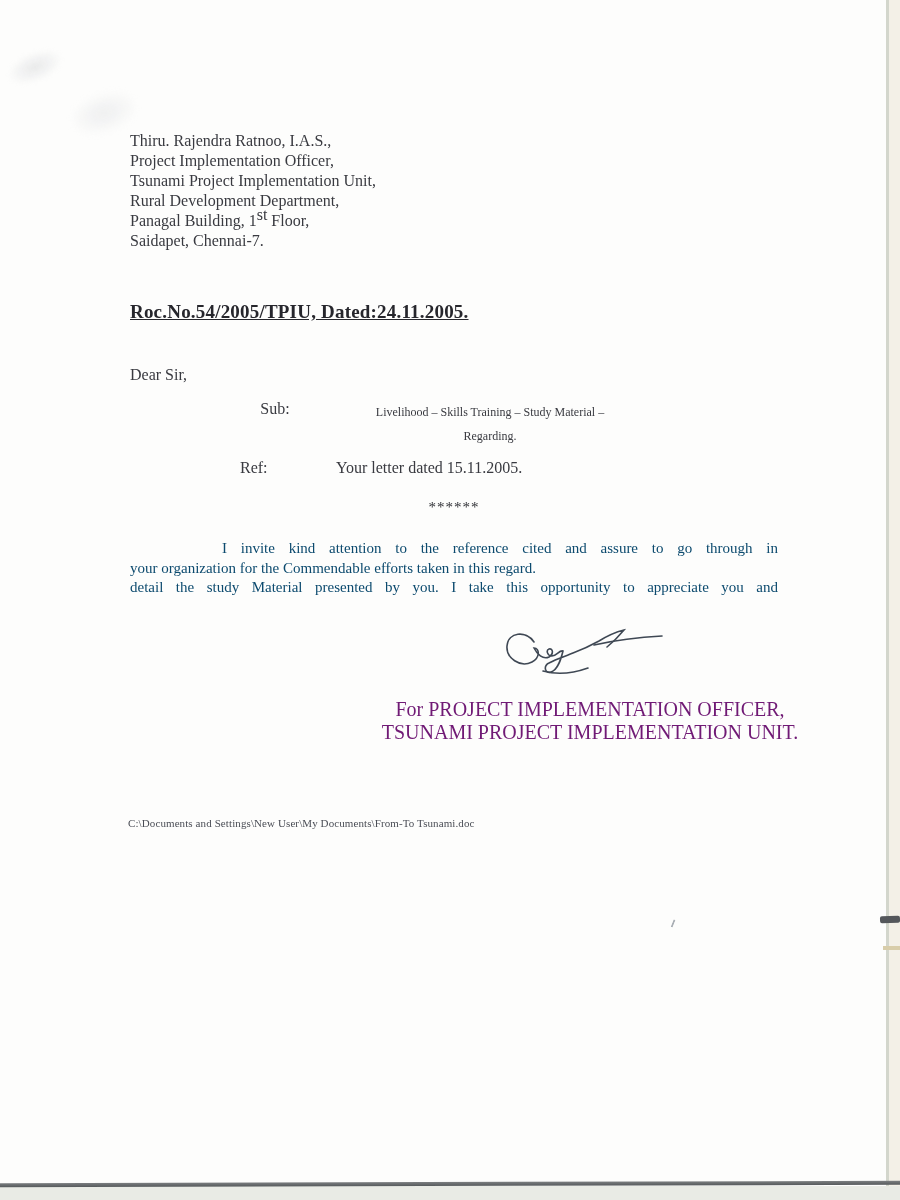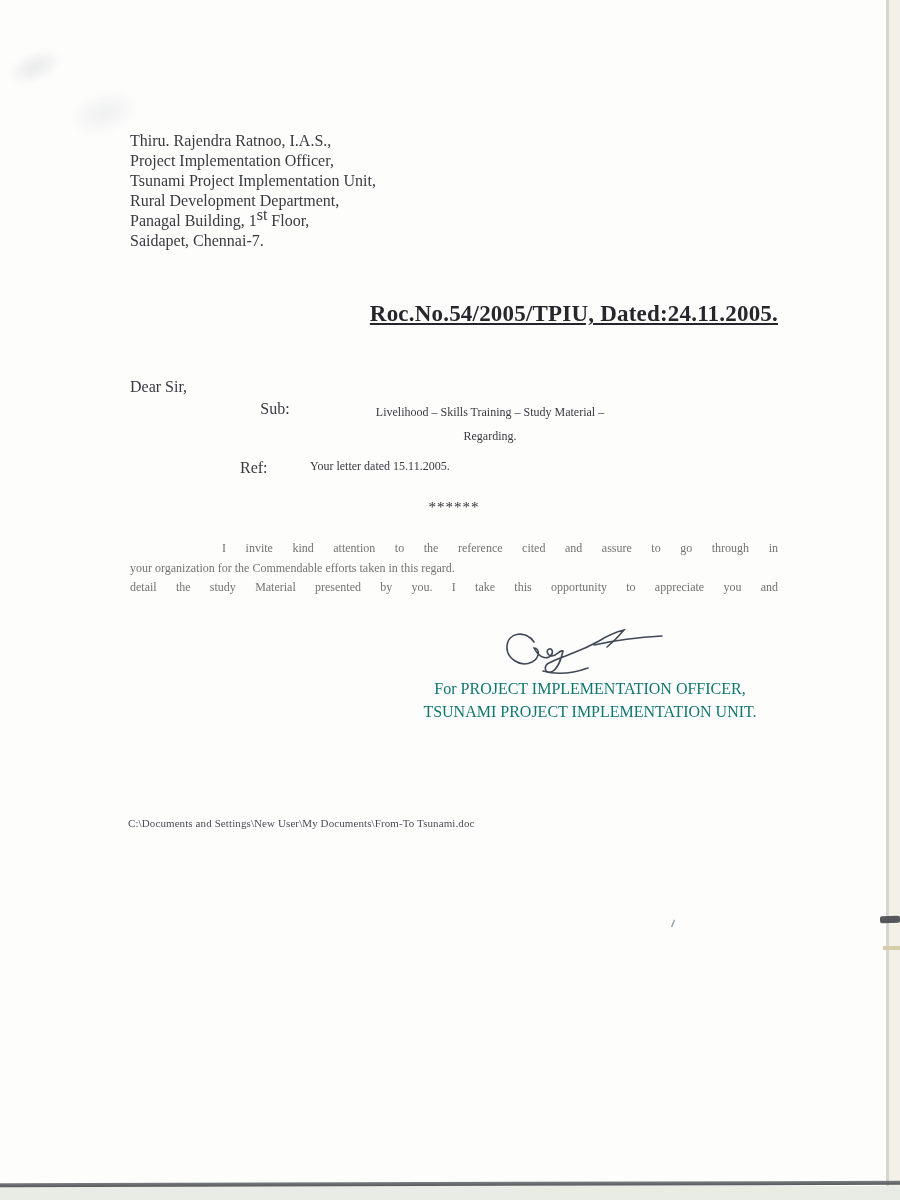--- a/index.html
+++ b/index.html
@@ -10,38 +10,38 @@
     overflow:hidden;
     font-family:"Liberation Serif","DejaVu Serif",serif;
     color:#393a40;
   }
   .abs{position:absolute;}
   .addr{font-size:16px;line-height:20px;white-space:nowrap;}
   .addr div{min-height:20px;}
   sup{font-size:16px;vertical-align:super;line-height:0;}
   .roc{
     left:130px;top:301px;width:648px;
-    text-align:right;font-weight:bold;font-size:23px;
+    text-align:left;font-weight:bold;font-size:19px;
     color:#26262c;text-decoration:underline;
     letter-spacing:0.2px;white-space:nowrap;
   }
-  .salutation{left:130px;top:378px;font-size:16px;}
+  .salutation{left:130px;top:366px;font-size:16px;}
   .sub-row{left:240px;top:400px;display:flex;text-align:center;}
   .sub-label{width:70px;font-size:16px;flex:none;}
   .sub-text{width:360px;font-size:12px;line-height:24px;}
   .ref-row{left:240px;top:459px;display:flex;}
-  .ref-text{font-size:12px;}
+  .ref-text{font-size:16px;margin-left:26px;}
   .separator{left:130px;top:499px;width:648px;text-align:center;
     font-size:15px;letter-spacing:1px;color:#2e2f34;}
-  .body-par{left:130px;top:539px;width:648px;font-size:12px;color:#737373;}
+  .body-par{left:130px;top:539px;width:648px;font-size:15px;color:#0c4a6e;}
   .body-line{line-height:19.5px;}
   .j{text-align:justify;text-align-last:justify;}
   .indent{padding-left:92px;}
-  .signoff{left:370px;top:677px;width:440px;text-align:center;
-    font-size:16px;line-height:23px;color:#0f766e;white-space:nowrap;}
+  .signoff{left:370px;top:698px;width:440px;text-align:center;
+    font-size:20px;line-height:23px;color:#701a75;white-space:nowrap;}
   .footer-path{left:128px;top:817px;font-size:11px;color:#4a4d55;
     letter-spacing:0.1px;}
   
   .edge-strip{left:889px;top:0;width:11px;height:1186px;background:#f3f0e7;}
   .edge-line{left:886px;top:0;width:3px;height:1186px;background:#d3d6cc;}
   .edge-dash{left:880px;top:916px;width:20px;height:7px;background:#54575b;
     border-radius:2px;transform:rotate(-2deg);}
   .edge-tan{left:883px;top:946px;width:17px;height:4px;background:#d8cdaa;}
   .bottom-band{left:0;top:1186px;width:900px;height:14px;background:#e9ebe5;}
   .bottom-line{left:-2px;top:1182px;width:904px;height:4px;

